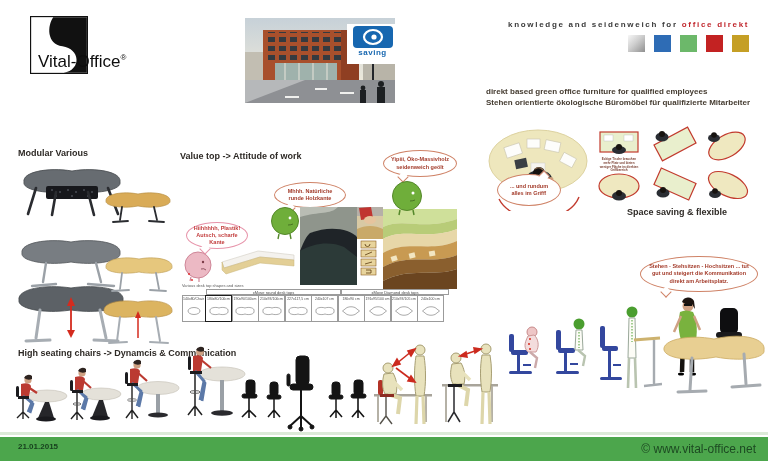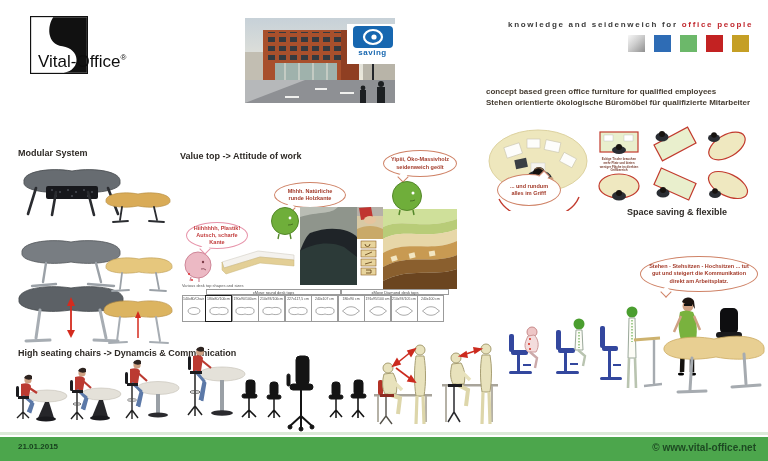--- a/index.html
+++ b/index.html
@@ -33,21 +33,21 @@
   .g1{width:135px}.g2{width:108px}
   .cols{display:flex}
   .col{width:27px;border:0.5px solid #9b9b9b;margin-left:-0.5px;text-align:center;padding:1px 0;box-sizing:border-box;background:#fff}
   .col0{width:24px}
   .col .lbl{font-size:3.5px;color:#4a4a4a;height:5px;line-height:5px;white-space:nowrap;overflow:hidden}
   .col.hl{border:1.2px solid #1d1d1d;position:relative;z-index:2}
   .thumbnote{font-size:3px;line-height:1.25;color:#7c4234;font-weight:700;text-align:center}
   .bar{position:absolute;left:0;top:437px;width:768px;height:24px;background:#4ca64c}
   .prebar{position:absolute;left:0;top:432px;width:768px;height:3px;background:#dcead8}
   .footdate{position:absolute;left:18px;top:442px;font-size:8px;font-weight:700;color:#163f1d}
-  .footsite{position:absolute;left:560px;top:442px;width:196px;text-align:right;font-size:10px;font-weight:700;color:#1d4a22}
+  .footsite{position:absolute;left:560px;top:442px;width:196px;text-align:right;font-size:12px;font-weight:400;color:#1d4a22}
 </style>
 </head>
 <body>
 
 <div class="page">
 
   <div class="abs" style="left:30px;top:16px;width:58px;height:58px">
     <svg width="58" height="58" viewBox="0 0 100 100">
       <rect x="1" y="1" width="98" height="98" fill="#fff" stroke="#111" stroke-width="2"></rect>
       <path d="M40,2 L98,2 L98,98 L58,98 C90,92 86,56 56,52 C28,48 30,16 40,2 Z" fill="#111"></path>
@@ -106,36 +106,36 @@
     <svg width="40" height="22" viewBox="0 0 40 22">
       <rect width="40" height="22" rx="4" fill="#1767b0"></rect>
       <ellipse cx="20" cy="11" rx="9" ry="7" fill="none" stroke="#fff" stroke-width="2.2"></ellipse>
       <circle cx="21" cy="11" r="2.6" fill="#fff"></circle>
     </svg>
     <div class="essilor-word">saving</div>
   </div>
 
   <div class="abs tagline" style="left:508px;top:20px">
     <span>knowledge and seidenweich for</span>
-    <span class="red">office people</span>
+    <span class="red">office direkt</span>
   </div>
   <div class="abs sqrow" style="left:628px;top:35px">
     <div class="sq sq-silver"></div>
     <div class="sq sq-blue"></div>
     <div class="sq sq-green"></div>
     <div class="sq sq-red"></div>
     <div class="sq sq-gold"></div>
   </div>
 
   <div class="abs concept" style="left:486px;top:86px">
-    <div>concept based green office furniture for qualified employees</div>
+    <div>direkt based green office furniture for qualified employees</div>
     <div>Stehen orientierte ökologische Büromöbel für qualifizierte Mitarbeiter</div>
   </div>
 
-  <div class="abs h" style="left:18px;top:148px">Modular System</div>
+  <div class="abs h" style="left:18px;top:148px">Modular Various</div>
 
   <div class="abs" style="left:18px;top:166px;width:108px;height:52px">
     <svg width="108" height="52" viewBox="0 0 108 52">
       <path d="M6,16 C4,6 30,1 54,5 C78,1 104,6 102,16 C104,24 78,29 54,25 C30,29 4,24 6,16Z" fill="#676c71" stroke="#474b4f" stroke-width="0.8"></path>
       <rect x="28" y="20" width="52" height="13" rx="2" fill="#17181c"></rect>
       <g fill="#4a4d55">
           <circle cx="34" cy="24" r="1"></circle>
           <circle cx="42" cy="26" r="1"></circle>
           <circle cx="50" cy="24" r="1"></circle>
           <circle cx="58" cy="26" r="1"></circle>

